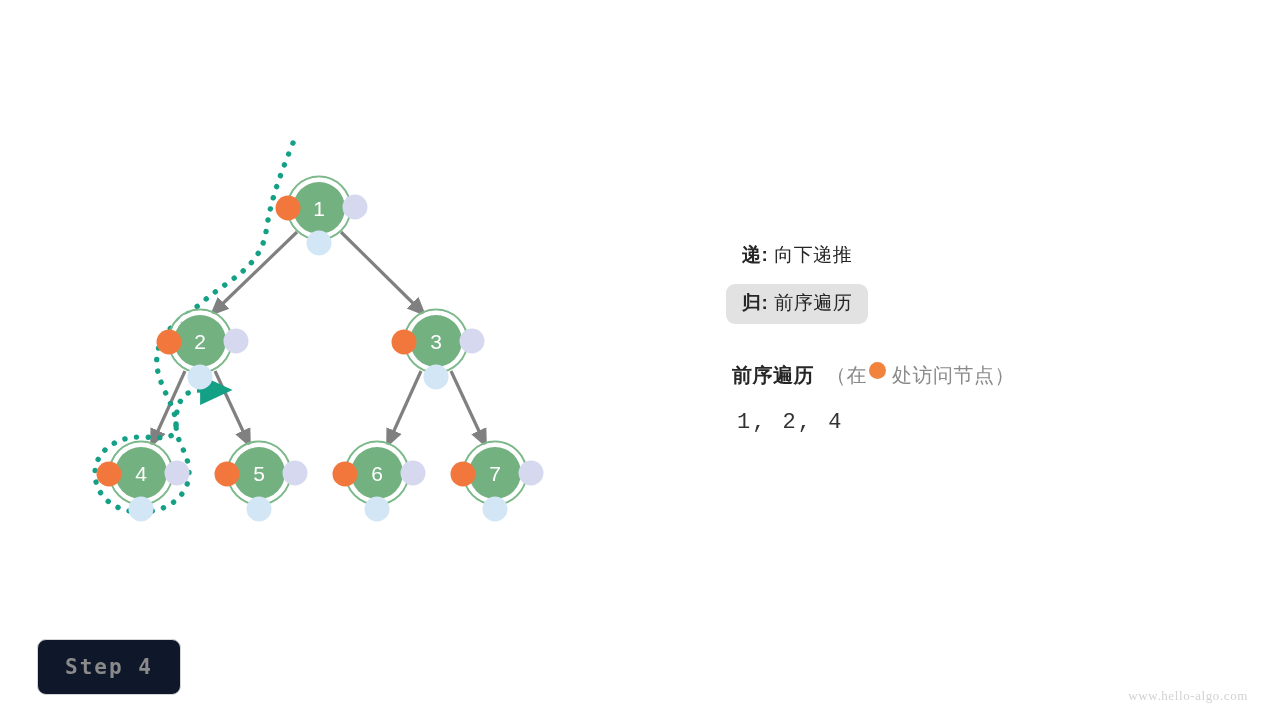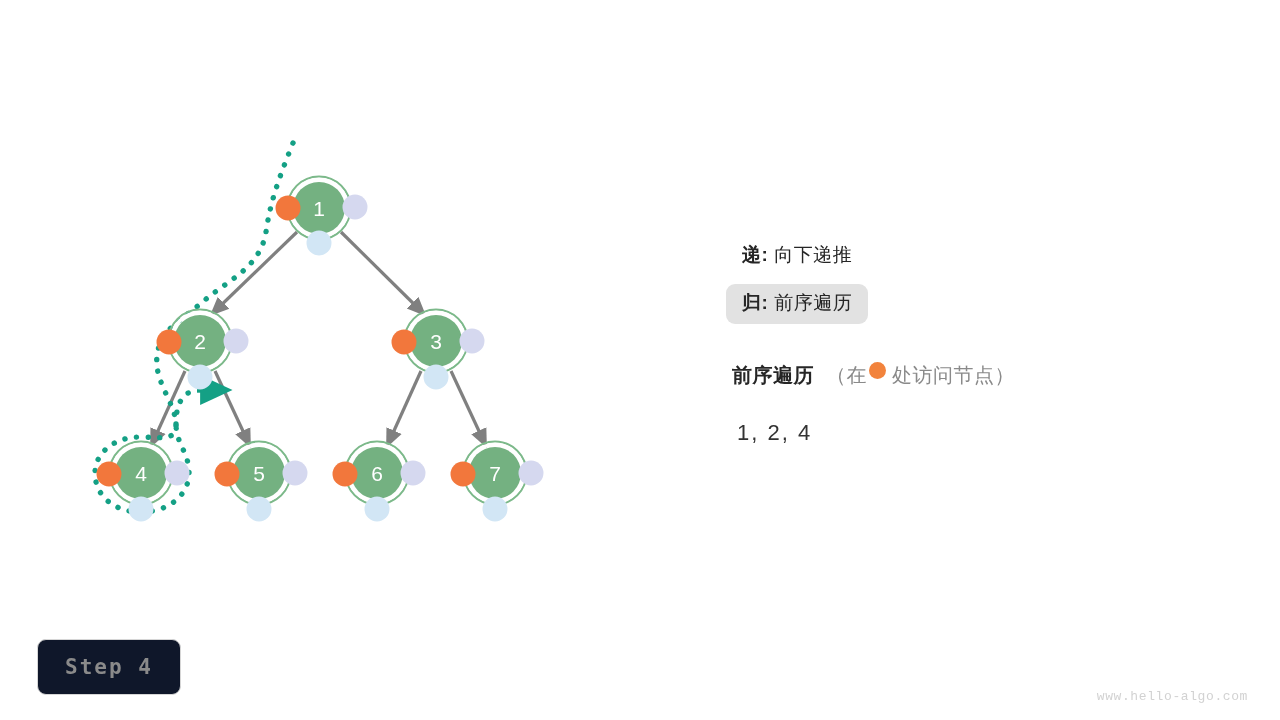--- a/index.html
+++ b/index.html
@@ -90,25 +90,24 @@
     height: 17px;
     border-radius: 50%;
     background: #f2833c;
     margin: 0 6px 0 2px;
     vertical-align: middle;
   }
   .order-result {
     position: absolute;
     left: 737px;
     top: 410px;
-    font-family: Liberation Sans, sans-serif;
+    font-family: Liberation Mono, monospace;
     font-size: 22px;
     color: #333333;
     letter-spacing: 2px;
-    margin-top: 10px;
   }
 
   
   .step-badge {
     position: absolute;
     left: 37px;
     top: 639px;
     width: 142px;
     height: 54px;
     border: 1px solid #d6d6d6;
@@ -124,21 +123,21 @@
     font-weight: bold;
     color: #8a8a8a;
     letter-spacing: 2px;
   }
 
   
   .watermark {
     position: absolute;
     right: 32px;
     bottom: 16px;
-    font-family: Liberation Mono, monospace;
+    font-family: Liberation Serif, serif;
     font-size: 13px;
     color: #d2d2d2;
     letter-spacing: 0.6px;
   }
 
   .node-label {
     font-family: "Liberation Sans", "DejaVu Sans", sans-serif;
     font-size: 21px;
     fill: #ffffff;
   }

